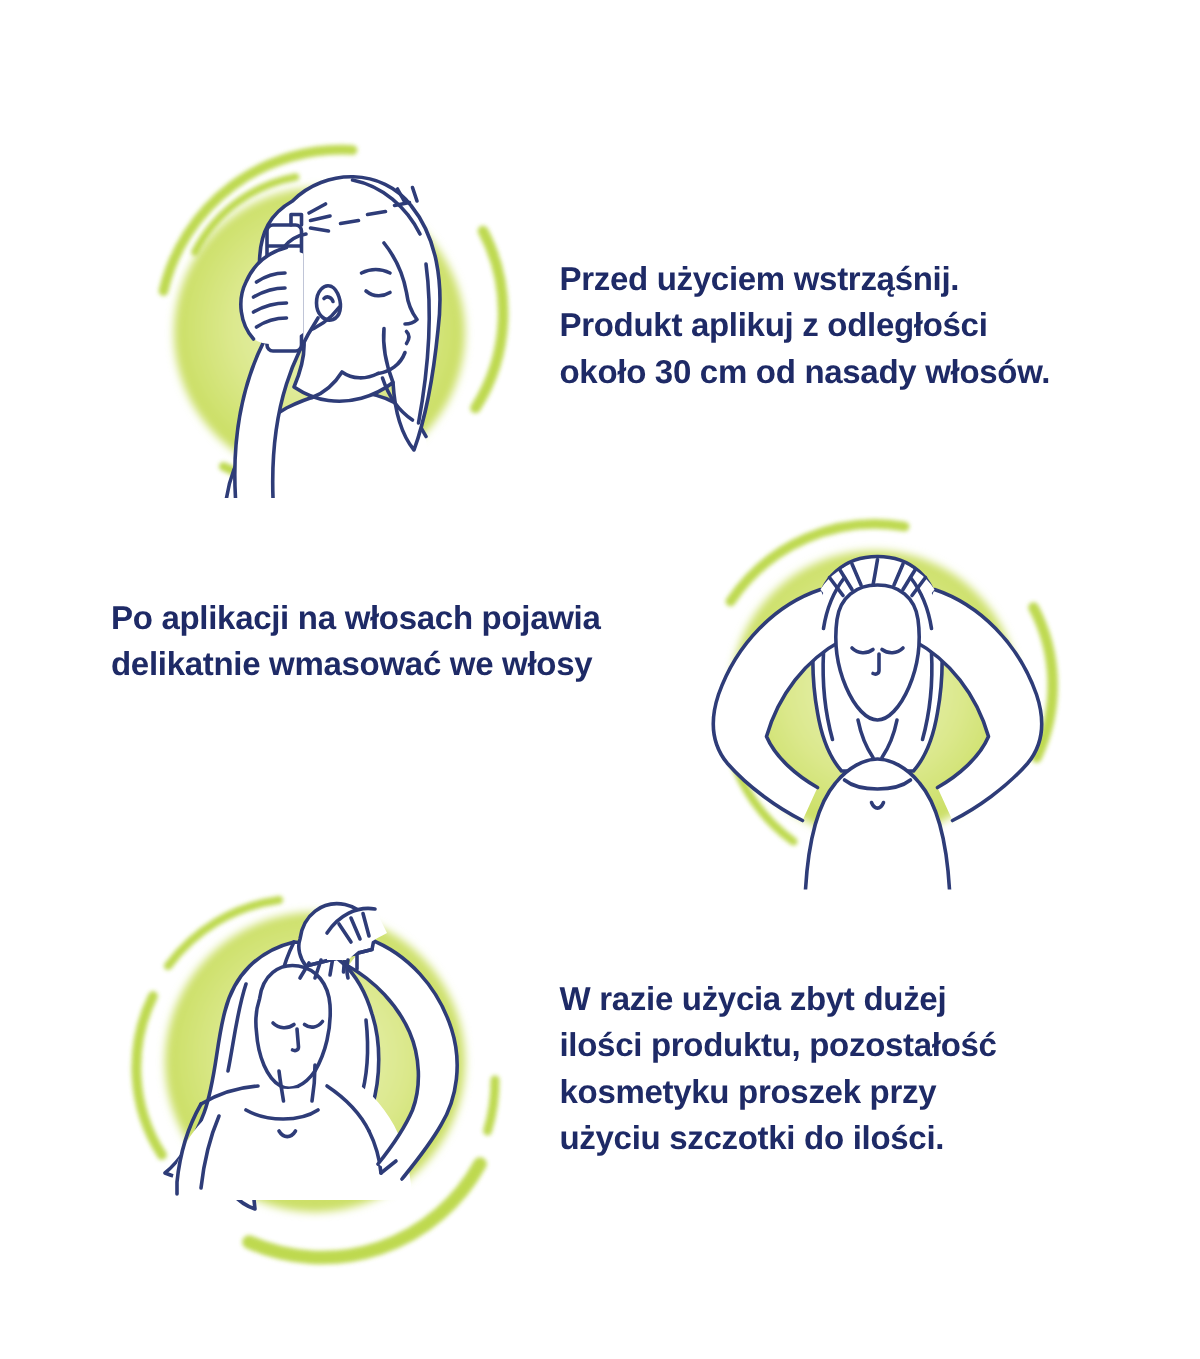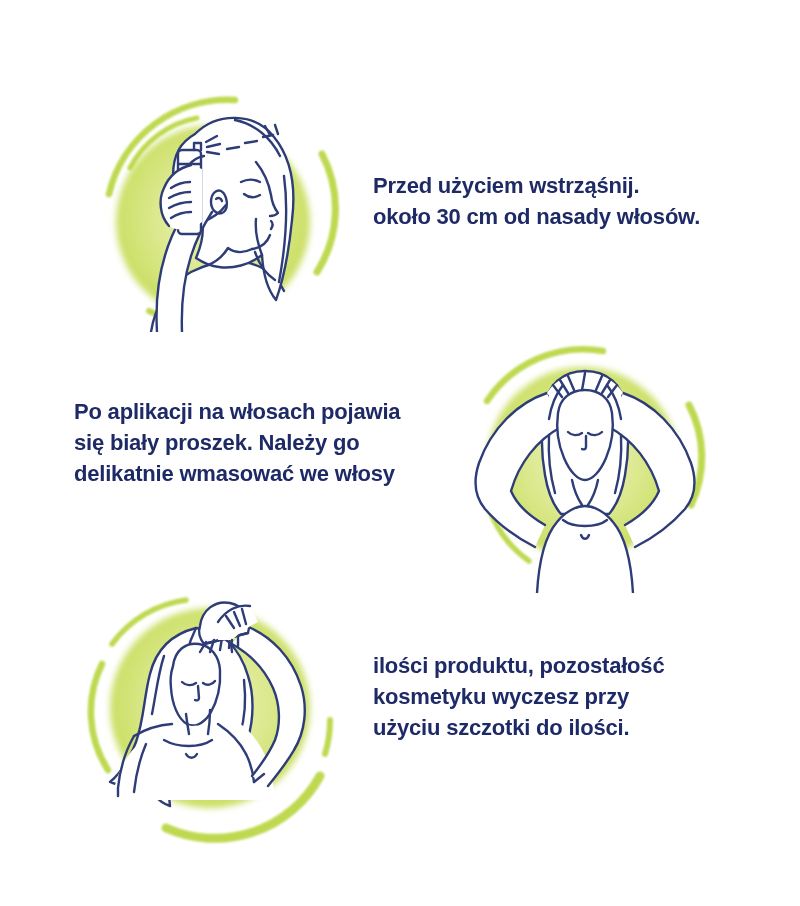--- a/index.html
+++ b/index.html
@@ -98,28 +98,28 @@
             <path d="M84 106 C91 102 98 100 105 100"></path>
             <path d="M84 116 C91 112 98 110 106 110"></path>
             <path d="M86 126 C92 122 99 120 106 120"></path>
             <path d="M104 73 C108 68 113 65 119 64"></path>
           </g>
         </g>
       </svg>
     </figure>
     <div class="step-text text-1">
       <div>Przed użyciem wstrząśnij.</div>
+      <div>Produkt aplikuj z odległości</div>
       <div>około 30 cm od nasady włosów.</div>
     </div>
   </section>
 
   <section>
     <div class="step-text text-2">
       <div>Po aplikacji na włosach pojawia</div>
-      <div>się biały proszek. Należy go</div>
       <div>delikatnie wmasować we włosy</div>
     </div>
     <figure class="illo illo-2">
       <svg viewBox="0 0 280 250" width="280" height="250">
         <defs>
           <radialGradient id="g2" cx="50%" cy="48%" r="56%">
             <stop offset="0%" stop-color="#ecf3bd"></stop>
             <stop offset="55%" stop-color="#dbe88c"></stop>
             <stop offset="100%" stop-color="#c6dc59"></stop>
           </radialGradient>
@@ -238,19 +238,20 @@
             <path d="M150 40 C158 28 170 22 182 24"></path>
             <path d="M158 34 L166 46"></path>
               <path d="M166 30 L172 44"></path>
               <path d="M174 27 L178 42"></path>
             <path d="M164 58 C163 62 163 66 164 70"></path>
           </g>
         </g>
       </svg>
     </figure>
     <div class="step-text text-3">
+      <div>W razie użycia zbyt dużej</div>
       <div>ilości produktu, pozostałość</div>
-      <div>kosmetyku wyczesz przy</div>
+      <div>kosmetyku proszek przy</div>
       <div>użyciu szczotki do ilości.</div>
     </div>
   </section>
 
 </main>
 
 </body></html>

